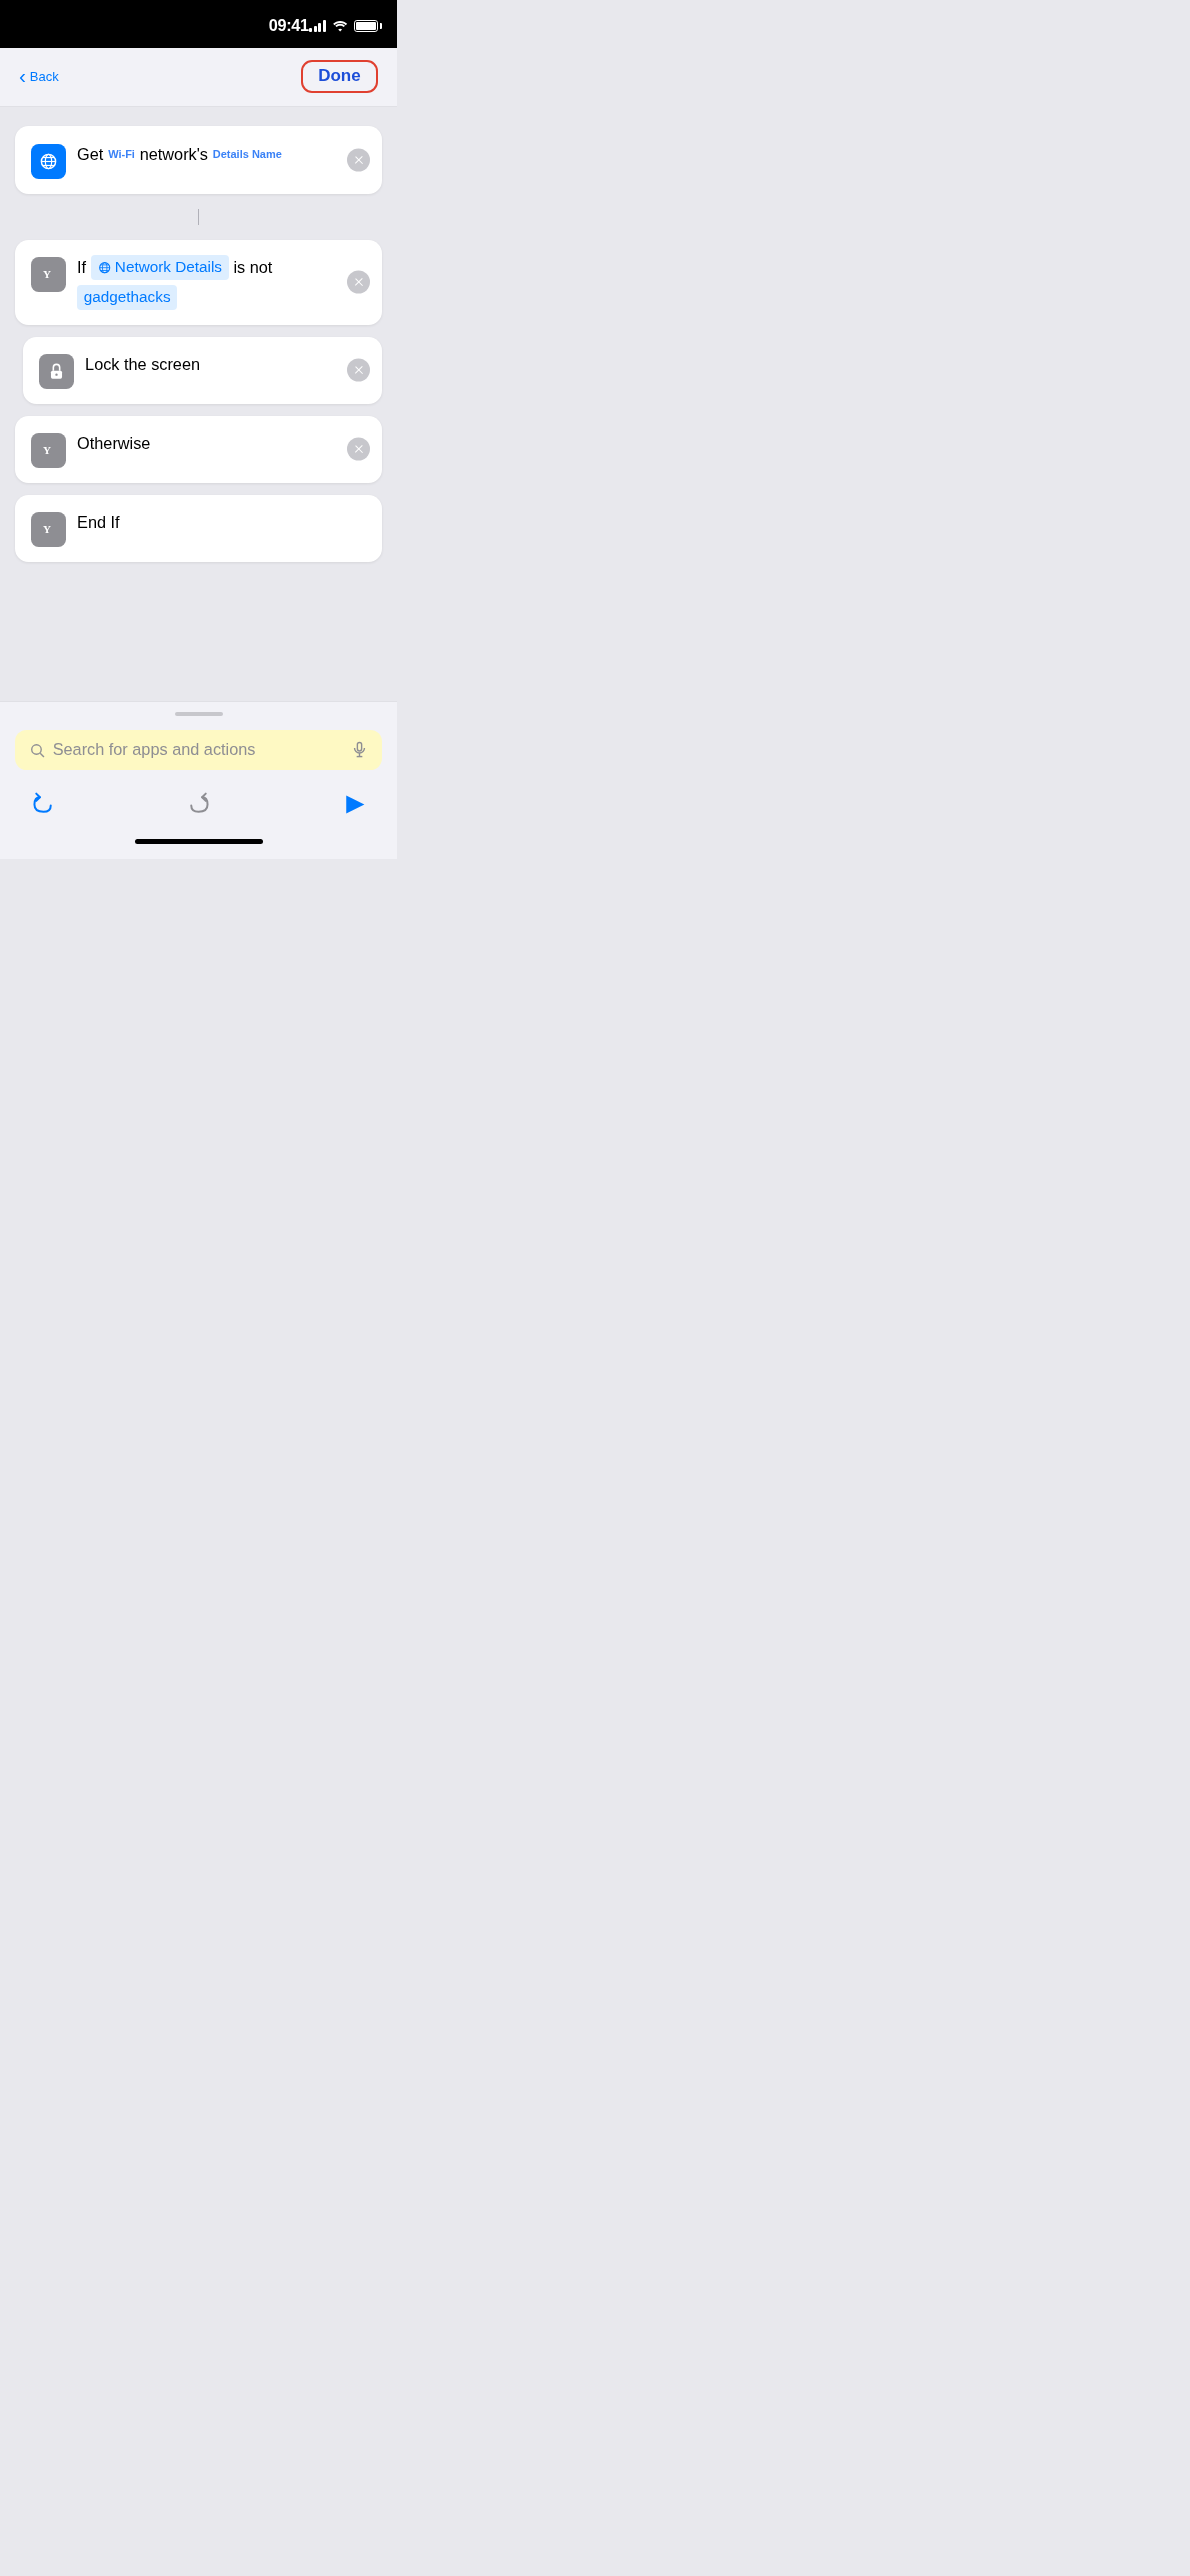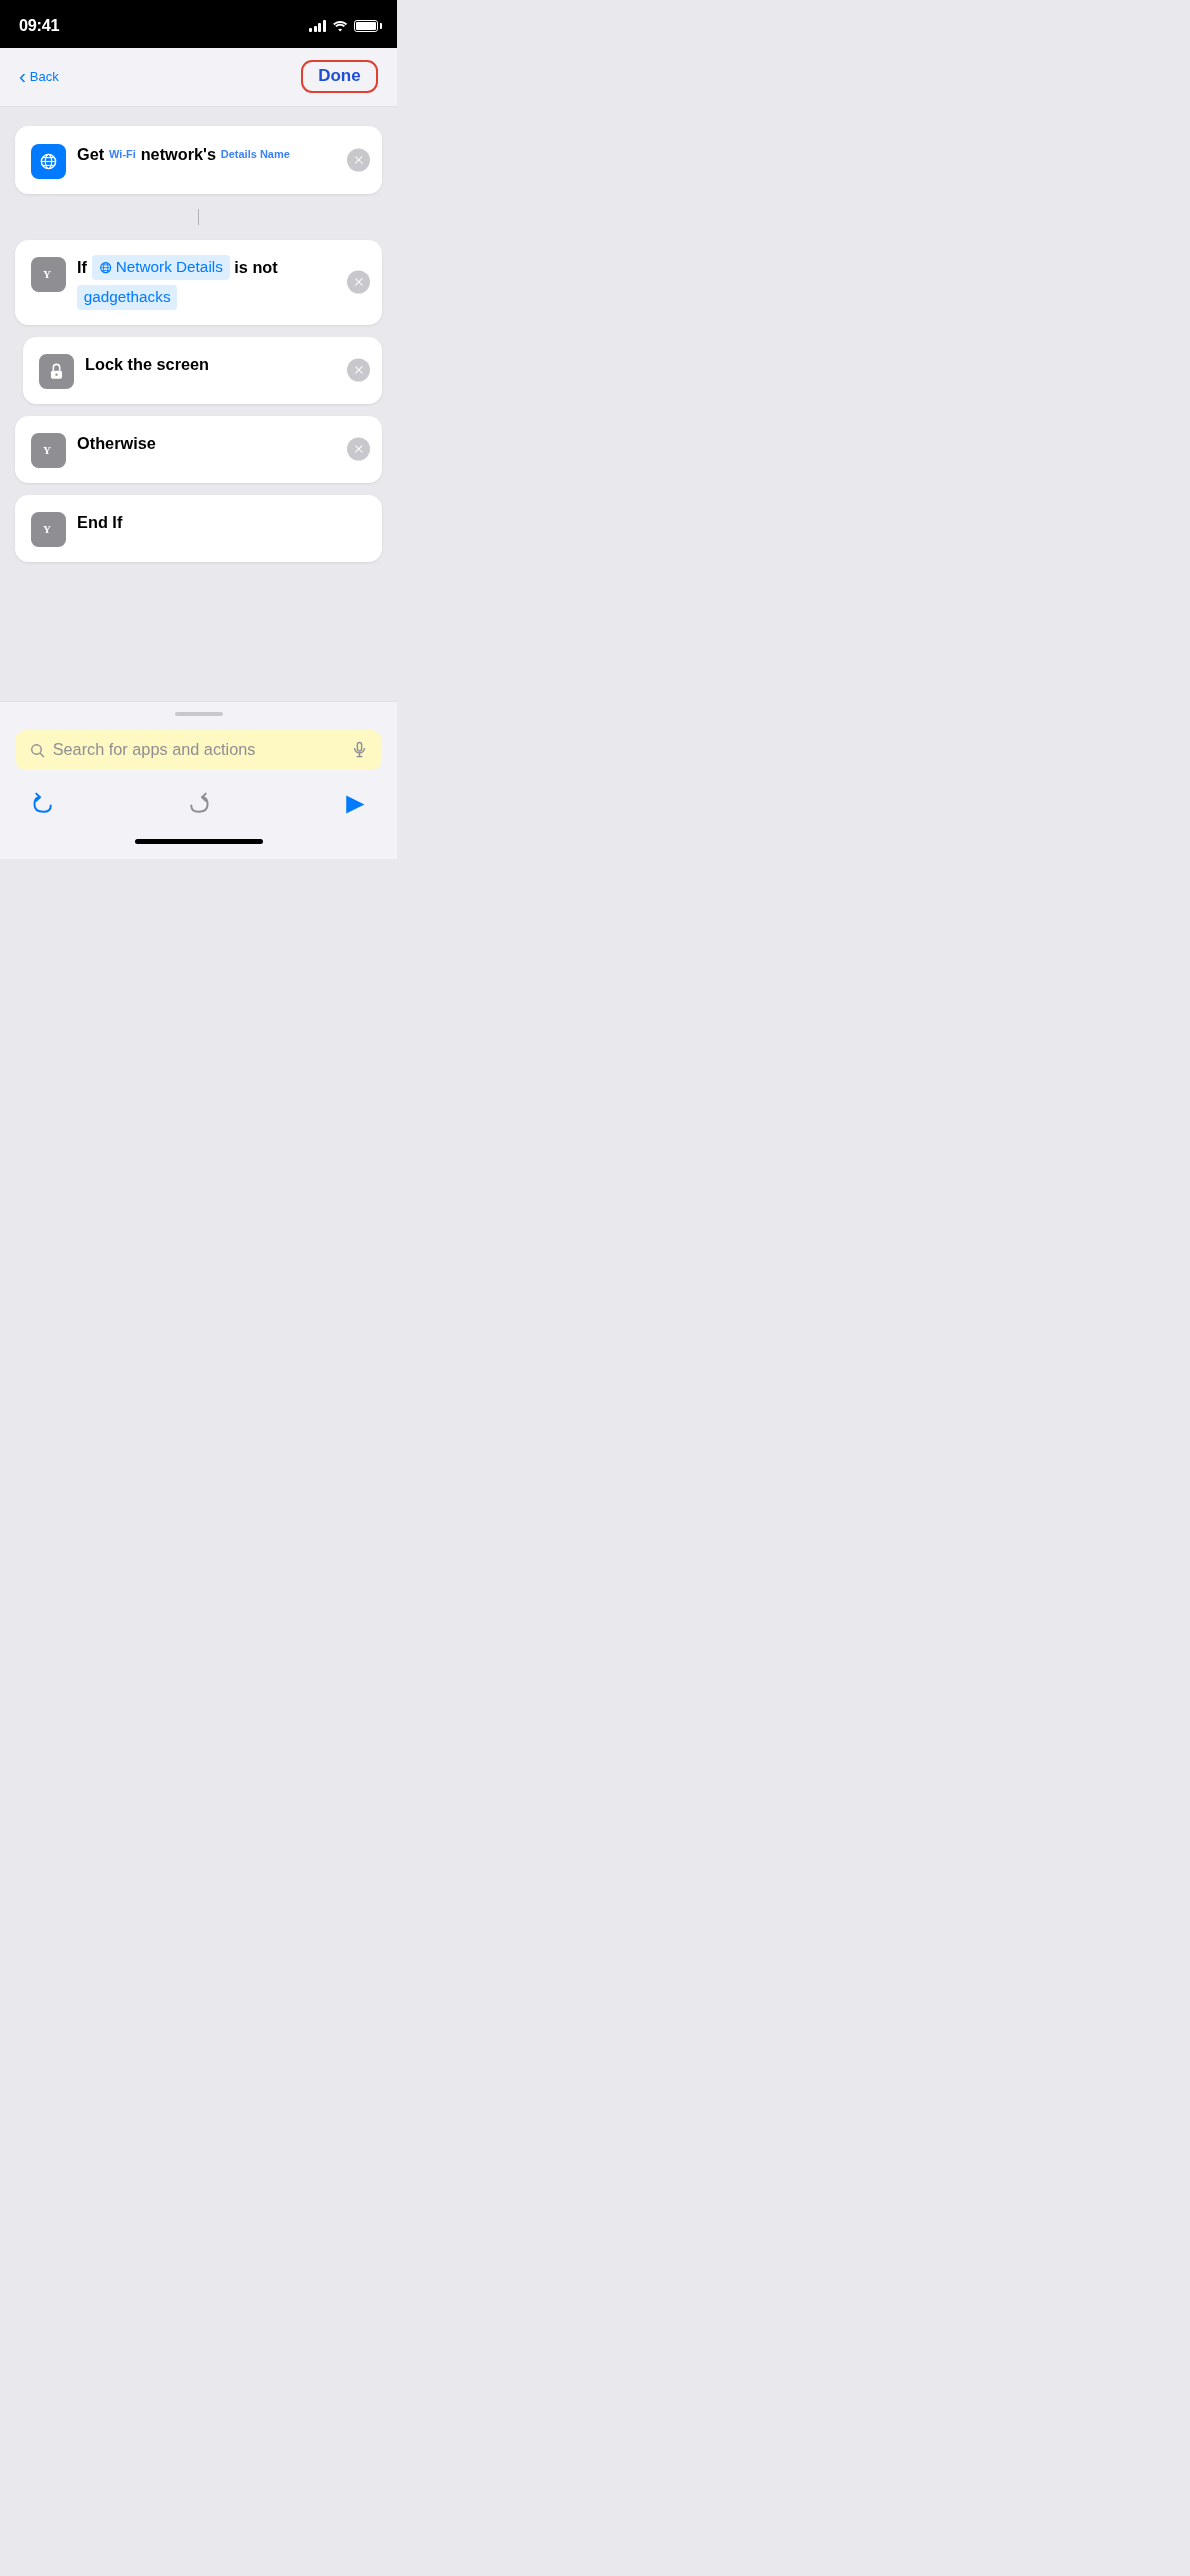--- a/index.html
+++ b/index.html
@@ -13,21 +13,21 @@
       display: flex;
       flex-direction: column;
       overflow: hidden;
     }
 
     
     .status-bar {
       background: #000;
       color: #fff;
       display: flex;
-      justify-content: space-between;
+      justify-content: flex-end;
       align-items: center;
       padding: 13.4px 19px 9.6px;
       height: 48px;
       flex-shrink: 0;
     }
     .status-time {
       font-size: 16.3px;
       font-weight: 600;
       letter-spacing: -0.3px;
     }
@@ -191,21 +191,21 @@
     .card-text-block {
       display: flex;
       flex-wrap: wrap;
       align-items: center;
       gap: 4.8px;
       line-height: 1.5;
       font-size: 16.3px;
     }
     .card-text-block .plain-text {
       color: #000;
-      font-weight: 700;
+      font-weight: 400;
     }
     .card-text-block .token {
       background: #ddeeff;
       color: #007aff;
       border-radius: 4px;
       padding: 1px 6.7px;
       font-size: 15.3px;
       font-weight: 400;
       display: inline-flex;
       align-items: center;

